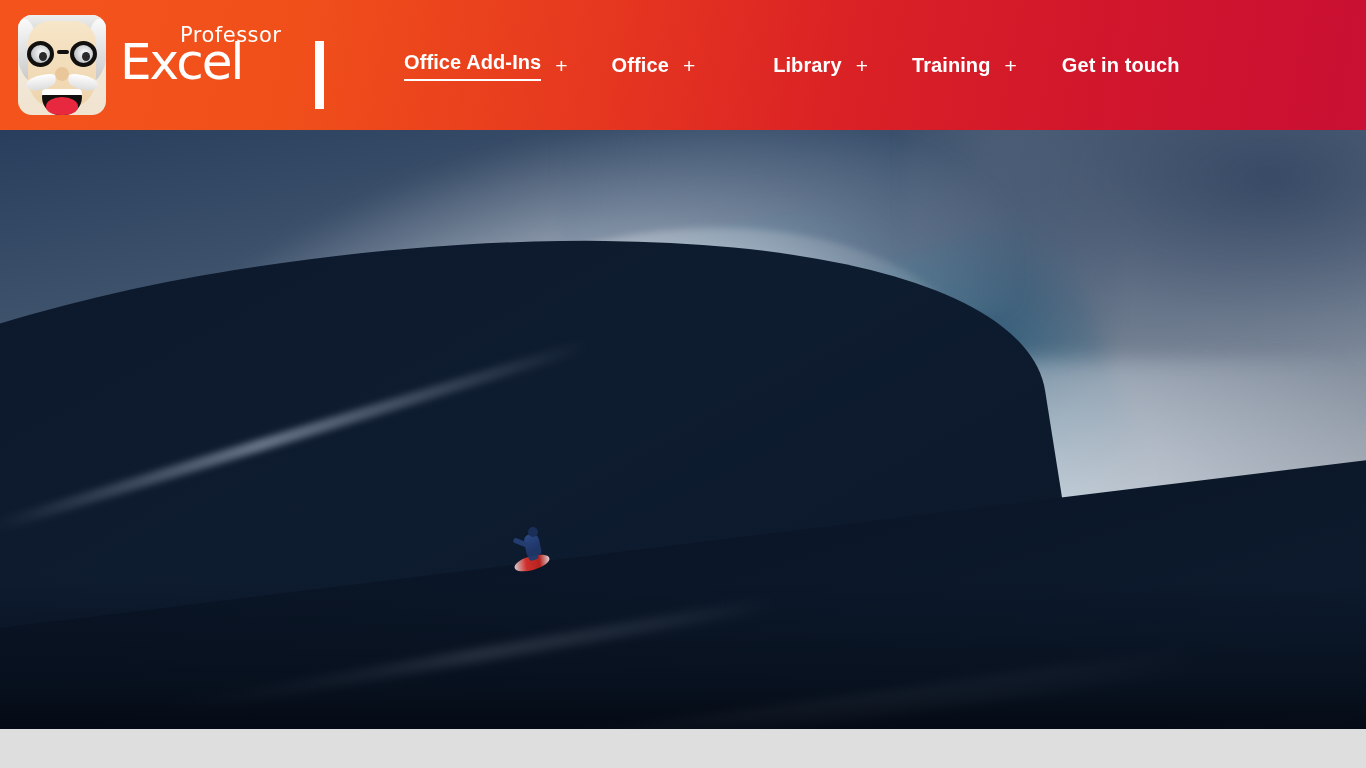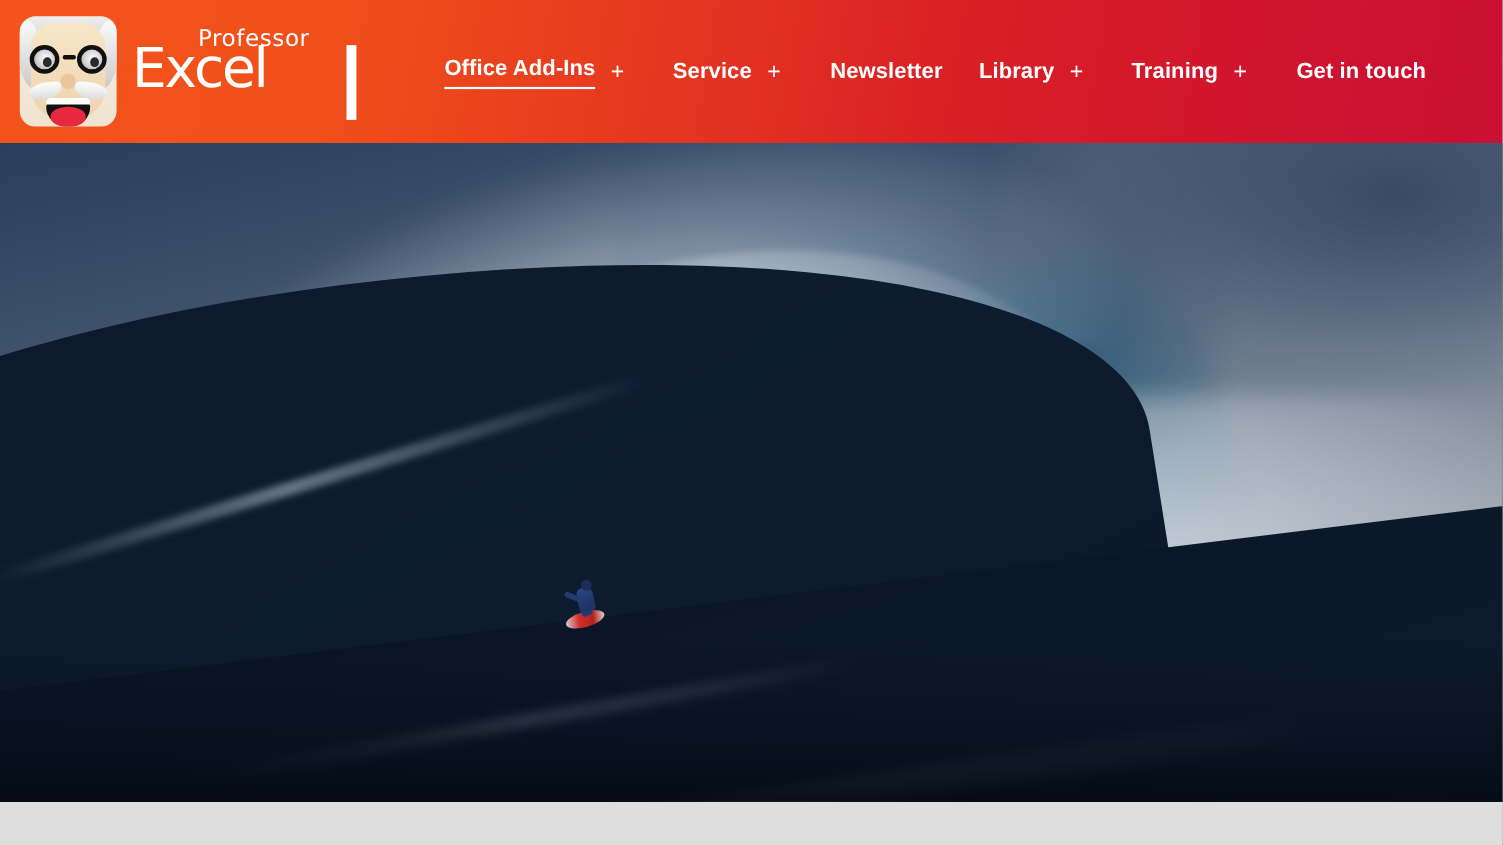--- a/index.html
+++ b/index.html
@@ -341,28 +341,25 @@
 
   <nav class="main-nav">
 
     <span class="nav-item">
       <a class="nav-link active" href="#">Office Add-Ins</a>
       <span class="nav-plus">+</span>
     </span>
     <span class="nav-gap-1"></span>
 
     <span class="nav-item">
-      <a class="nav-link" href="#">Service</a>
+      <a class="nav-link" href="#">Office</a>
       <span class="nav-plus">+</span>
     </span>
     <span class="nav-gap-2"></span>
 
-    <span class="nav-item">
-      <a class="nav-link" href="#">Newsletter</a>
-    </span>
     <span class="nav-gap-3"></span>
 
     <span class="nav-item">
       <a class="nav-link" href="#">Library</a>
       <span class="nav-plus">+</span>
     </span>
     <span class="nav-gap-4"></span>
 
     <span class="nav-item">
       <a class="nav-link" href="#">Training</a>

